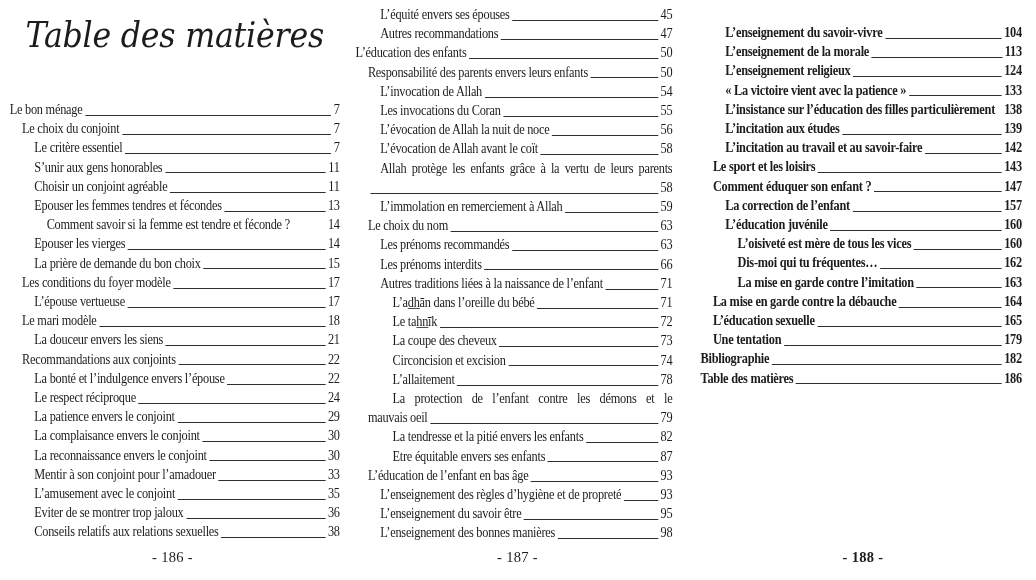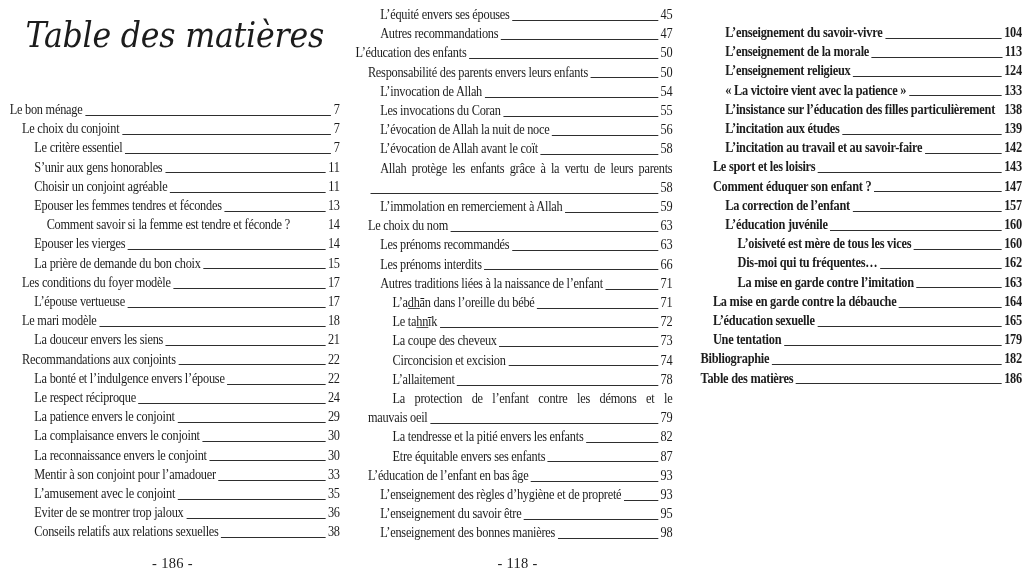--- a/index.html
+++ b/index.html
@@ -50,21 +50,21 @@
   .row .leader.noline{border-bottom-color:transparent;}
   .row .pg{flex:0 0 auto;white-space:pre;}
   .row.just{
     display:block;
     text-align:justify;
     text-align-last:justify;
     -moz-text-align-last:justify;
   }
   .page-footer{
     position:absolute;
-    bottom:8px;left:0;width:100%;
+    bottom:14px;left:0;width:100%;
     text-align:center;
     font-size:14.5px;
     letter-spacing:0.3px;
   }
 </style>
 </head>
 <body>
 
 <div class="spread">
 
@@ -322,21 +322,21 @@
             <span class="leader"></span>
             <span class="pg">95</span>
           </div>
           <div class="row" style="padding-left: 28px;">
             <span class="txt">L’enseignement des bonnes manières</span>
             <span class="leader"></span>
             <span class="pg">98</span>
           </div>
         </div>
     </div>
-    <div class="page-footer">- 118 -</div>
+    <div class="page-footer">- 187 -</div>
   </div>
 
   <div class="col col-right">
     <div class="col-content">
       <div>
           <div class="row" style="padding-left: 28px;">
             <span class="txt">L’enseignement du savoir-vivre</span>
             <span class="leader"></span>
             <span class="pg">104</span>
           </div>
@@ -425,15 +425,16 @@
             <span class="leader"></span>
             <span class="pg">182</span>
           </div>
           <div class="row" style="padding-left: 0px;">
             <span class="txt">Table des matières</span>
             <span class="leader"></span>
             <span class="pg">186</span>
           </div>
         </div>
     </div>
+    <div class="page-footer">- 188 -</div>
   </div>
 
 </div>
 
 </body></html>

